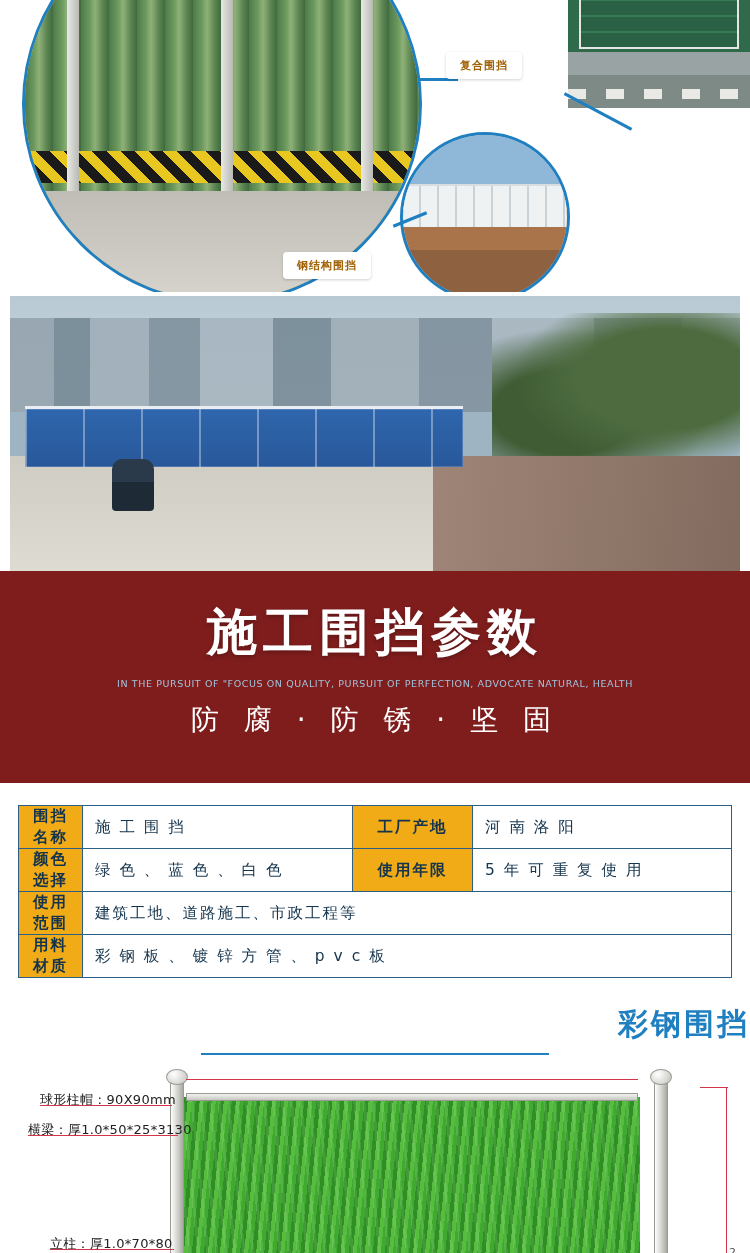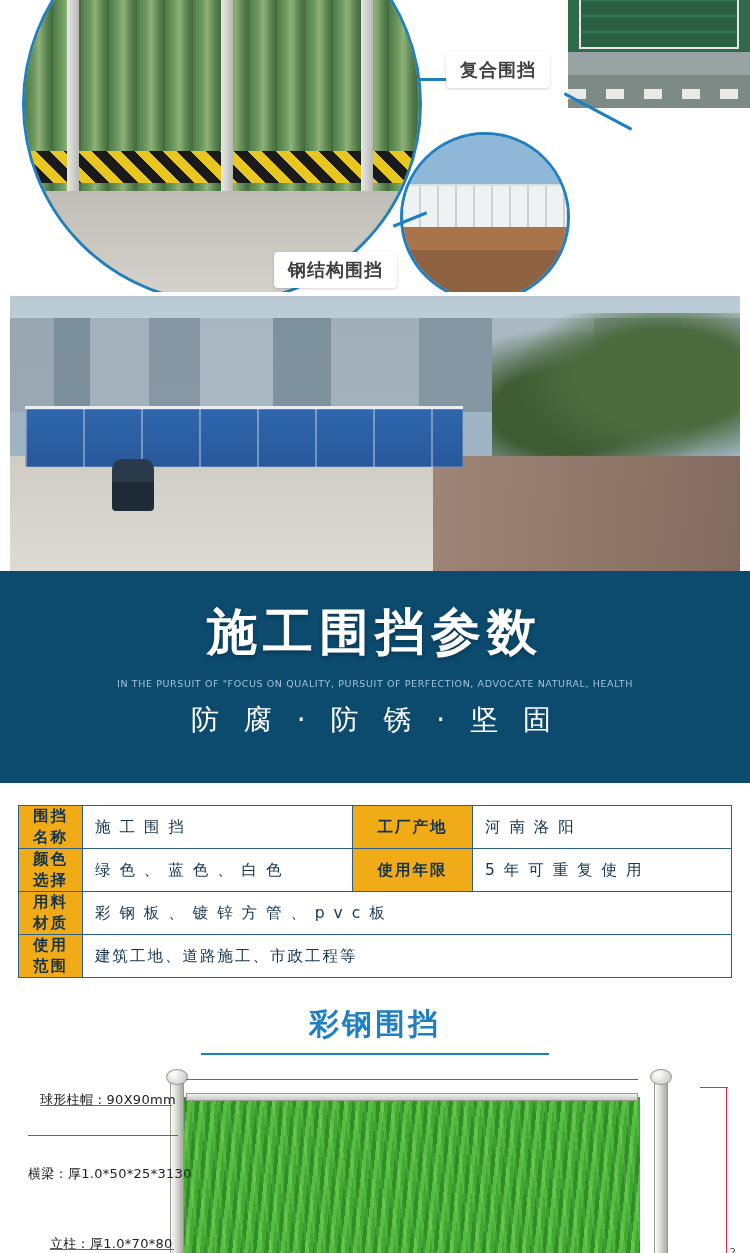--- a/index.html
+++ b/index.html
@@ -91,31 +91,31 @@
     border: 2px solid #e6e6e6;
   }
   .ph-rect-inner .lane {
     position: absolute; left: 0; right: 0; bottom: 6%; height: 7%;
     background: repeating-linear-gradient(90deg, #e9e9e6 0 18px, transparent 18px 38px);
   }
 
   .lbl {
     position: absolute;
     background: #ffffff;
-    color: #404040;
-    font-size: 18px;
+    color: #a16207;
+    font-size: 11px;
     font-weight: bold;
     padding: 6px 14px;
     border-radius: 4px;
     letter-spacing: 1px;
     white-space: nowrap;
     box-shadow: 0 1px 3px rgba(0,0,0,.18);
   }
   .lbl-compound { left: 446px; top: 52px; }
-  .lbl-steel    { left: 274px; top: 252px; }
+  .lbl-steel    { left: 283px; top: 252px; }
 
   .connector { position: absolute; border: 0; background: #1f7fc0; }
 
   
   .banner {
     position: relative;
     margin: 4px 10px 0 10px;
     width: 730px;
     height: 275px;
     overflow: hidden;
@@ -153,21 +153,21 @@
   }
   .bn-worker { position:absolute; left:14%; bottom:22%; width:42px; height:52px;
     background: linear-gradient(#2b3a4a 0 45%, #1e2a36 45% 100%);
     border-radius: 10px 10px 4px 4px;
   }
 
   
   .titleblock {
     width: 750px;
     height: 212px;
-    background: #0c4a6e;
+    background: #7f1d1d;
     color: #ffffff;
     text-align: center;
     padding-top: 30px;
   }
   .title-main {
     font-size: 50px;
     font-weight: bold;
     letter-spacing: 6px;
     line-height: 1.25;
     text-shadow: 0 2px 4px rgba(0,0,0,.25);
@@ -209,21 +209,21 @@
     letter-spacing: 1px;
     width: 64px;
     padding: 0 4px;
   }
   td.key-wide { width: 120px; }
   td.val { background: #ffffff; }
   td.val-narrow { width: 270px; }
 
   
   .sec-heading {
-    text-align: center;
+    text-align: right;
     margin-top: 26px;
   }
   .sec-heading .txt {
     font-size: 30px;
     font-weight: bold;
     color: #1f7fc0;
     letter-spacing: 3px;
   }
   .sec-heading .rule {
     width: 348px;
@@ -346,26 +346,26 @@
         <td class="key key-wide">工厂产地</td>
         <td class="val">河 南 洛 阳</td>
       </tr>
       <tr>
         <td class="key">颜色选择</td>
         <td class="val val-narrow">绿 色 、 蓝 色 、 白 色</td>
         <td class="key key-wide">使用年限</td>
         <td class="val">5 年 可 重 复 使 用</td>
       </tr>
       <tr>
+        <td class="key">使用范围</td>
+        <td class="val" colspan="3">建筑工地、道路施工、市政工程等</td>
+      </tr>
+      <tr>
         <td class="key">用料材质</td>
         <td class="val" colspan="3">彩 钢 板 、 镀 锌 方 管 、 p v c 板</td>
-      </tr>
-      <tr>
-        <td class="key">使用范围</td>
-        <td class="val" colspan="3">建筑工地、道路施工、市政工程等</td>
       </tr>
     </tbody>
   </table>
 </div>
 
 <div class="sec-heading">
   <div class="txt">彩钢围挡</div>
   <div class="rule"></div>
 </div>
 
@@ -378,20 +378,20 @@
   <div class="dg-cap right"></div>
 
   <div class="dim-line dim-v" style="left:716px; top:22px; height:172px;"></div>
   <div class="dim-line dim-h" style="left:690px; top:22px; width:28px;"></div>
 
   <div class="dim-line dim-h" style="left:176px; top:14px; width:452px;"></div>
 
   <div class="anno" style="left:30px; top:26px;">球形柱帽：90X90mm</div>
   <div class="dim-line dim-h" style="left:30px; top:40px; width:132px;"></div>
 
-  <div class="anno" style="left:18px; top:56px;margin-top:44px;">横梁：厚1.0*50*25*3130</div>
+  <div class="anno" style="left:18px; top:56px;">横梁：厚1.0*50*25*3130</div>
   <div class="dim-line dim-h" style="left:18px; top:70px; width:150px;"></div>
 
   <div class="anno" style="left:40px; top:170px;">立柱：厚1.0*70*80</div>
   <div class="dim-line dim-h" style="left:40px; top:184px; width:124px;"></div>
 
   <div class="corner-num">2</div>
 </div>
 
 </body></html>

